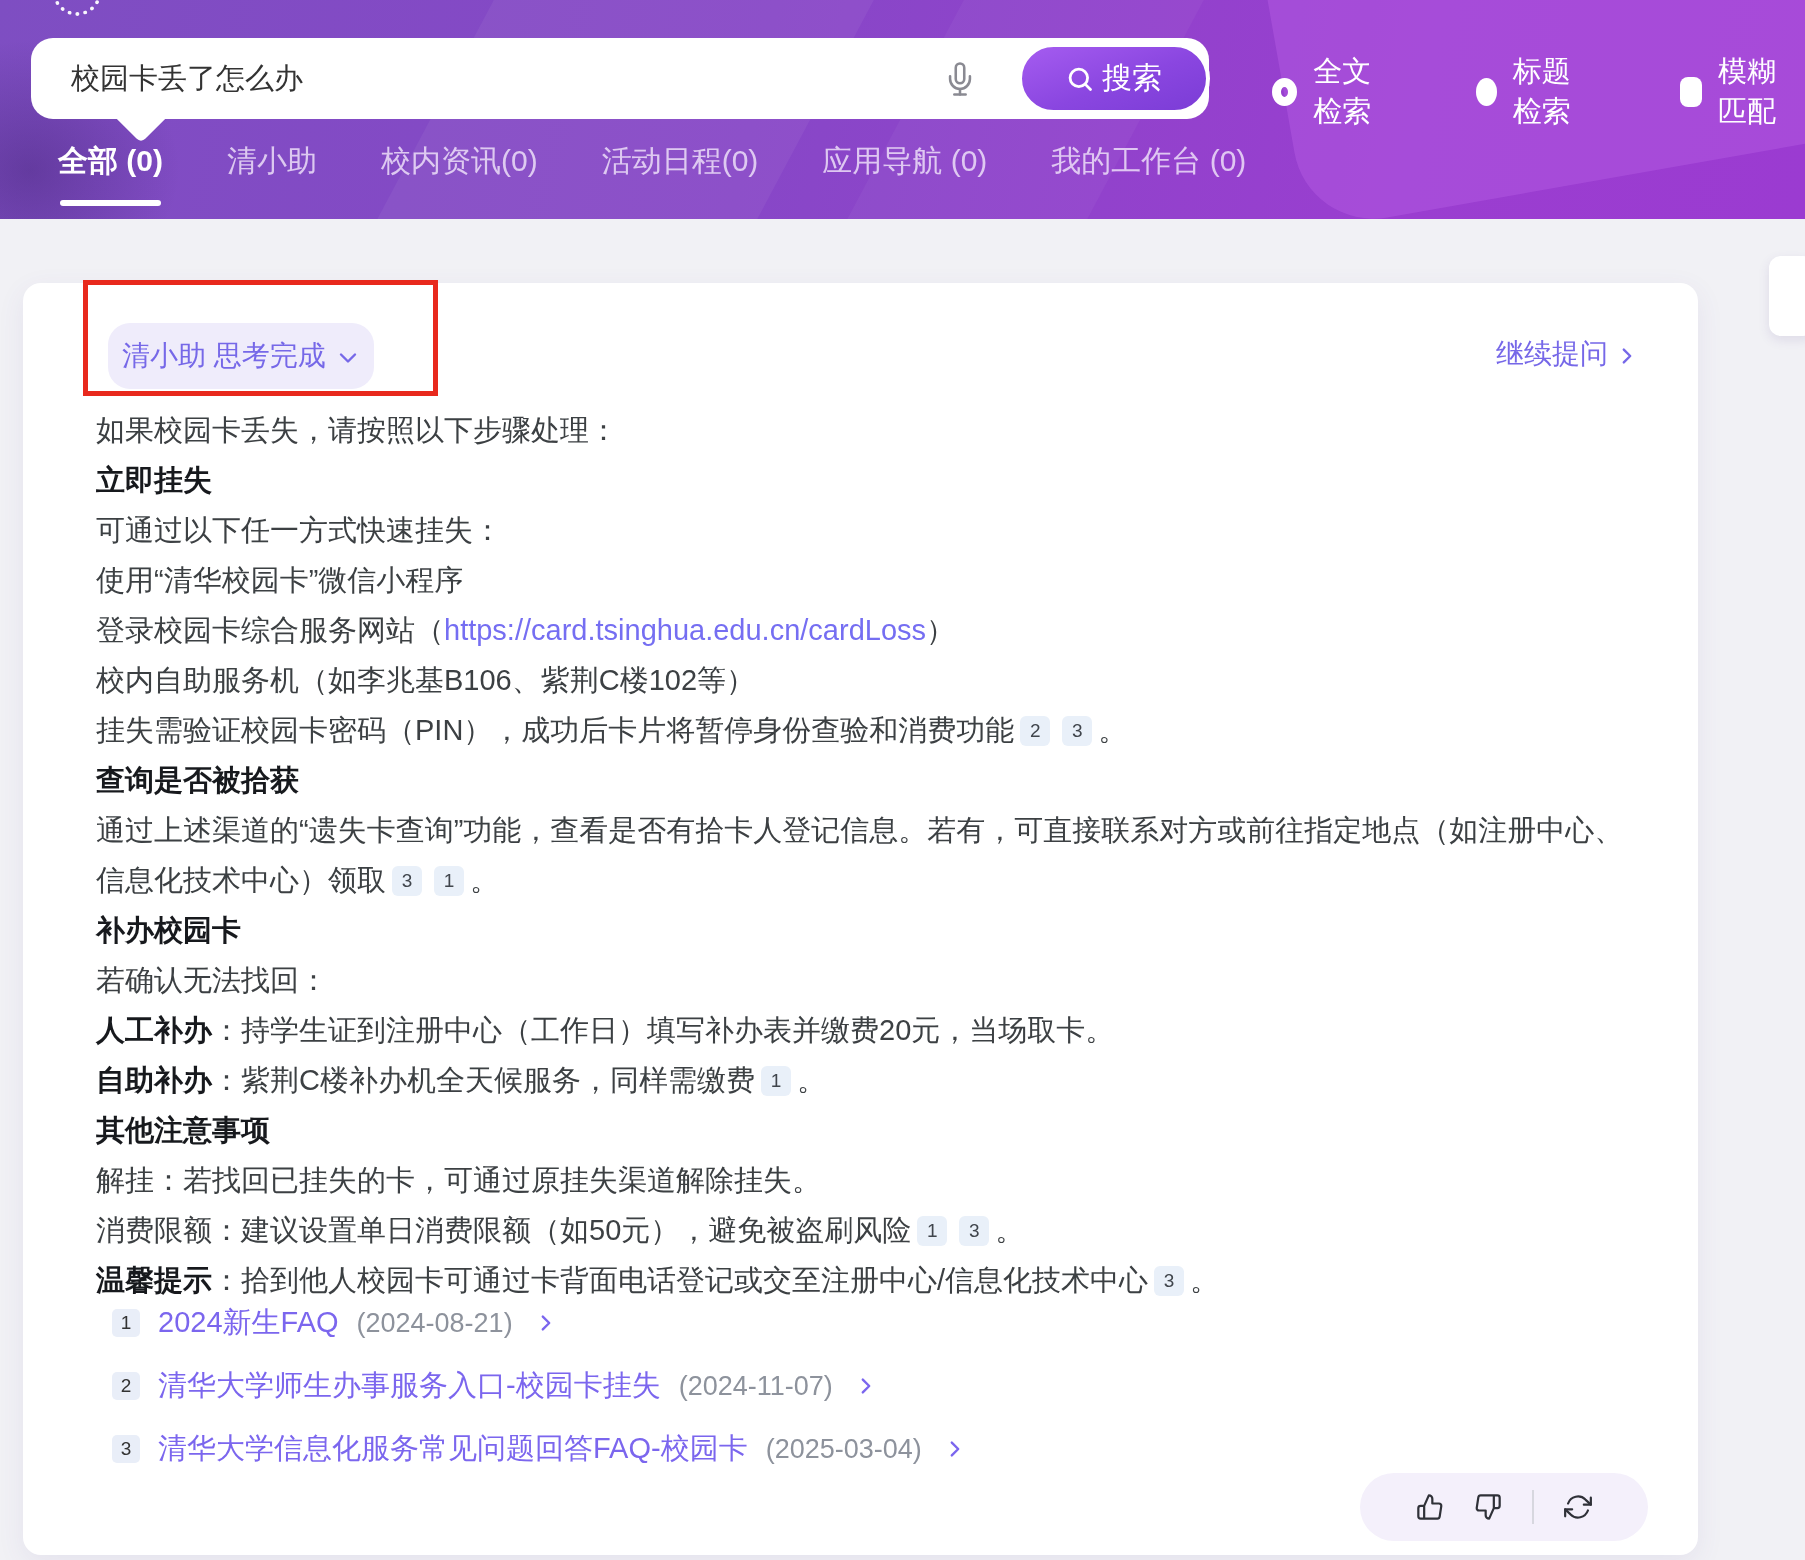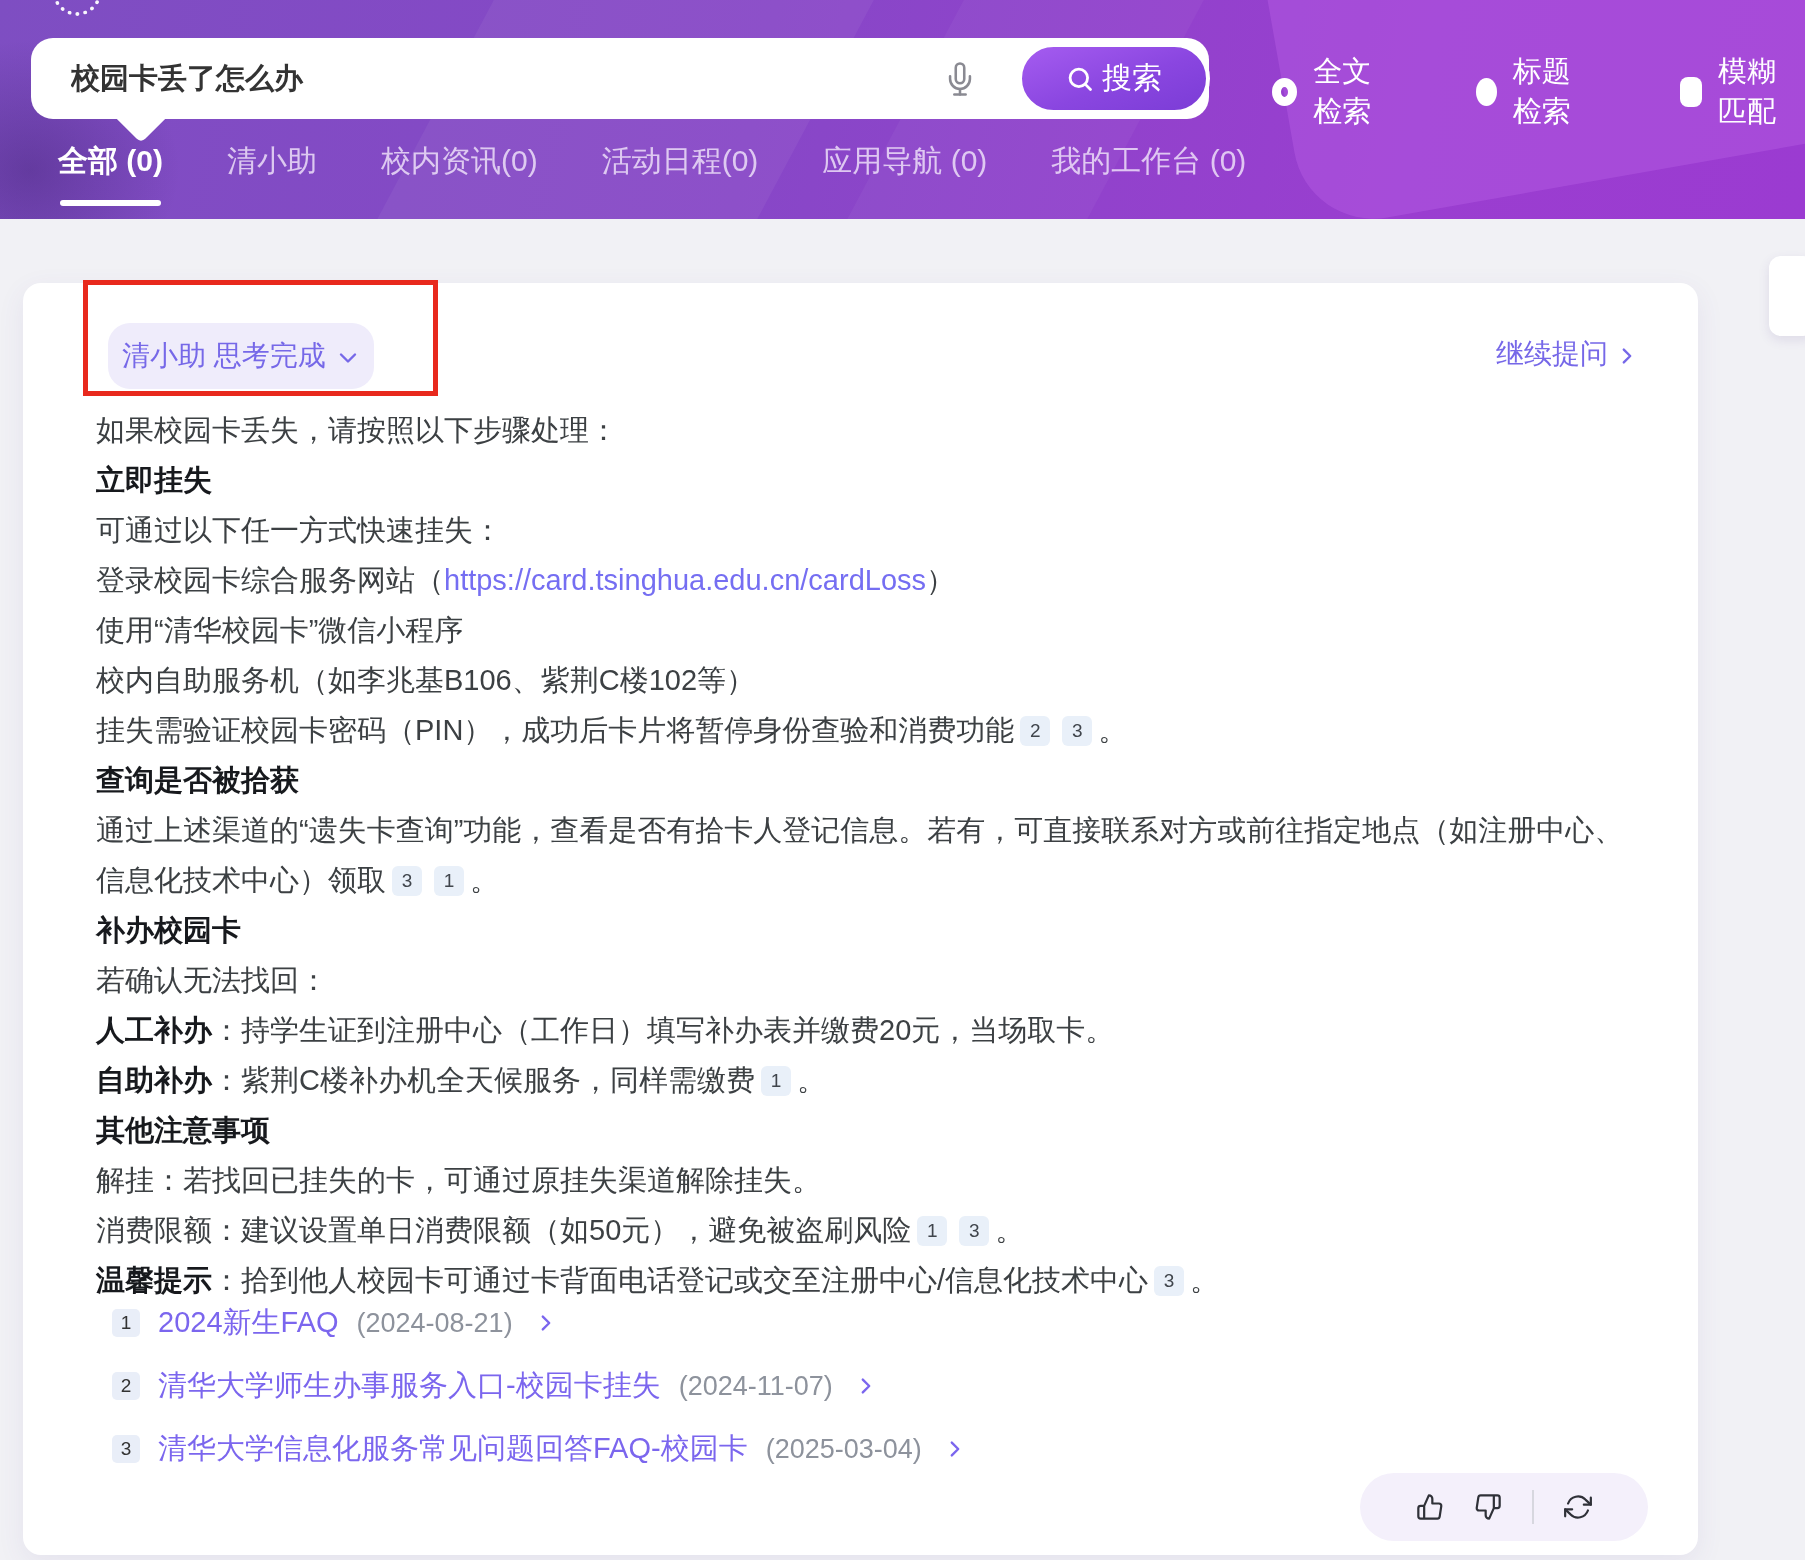--- a/index.html
+++ b/index.html
@@ -21,21 +21,21 @@
   .seal { position:absolute; left:52px; top:-34px; width:50px; height:50px; border-radius:50%;
           border:4px dotted rgba(255,255,255,.95); }
 
   
   .search-bar { position:absolute; left:31px; top:38px; width:1178px; height:81px;
           background:#fff; border-radius:22px; }
   .search-tail { position:absolute; left:88px; top:52px; width:44px; height:44px; background:#fff;
           transform:rotate(45deg); border-radius:6px; z-index:0; }
   .search-input { position:absolute; left:0; top:0; width:940px; height:81px; border:none; outline:none;
           background:transparent; padding:0 0 0 40px; font-size:29px; color:#333;
-          font-family:"Liberation Sans","DejaVu Sans",sans-serif; z-index:2;font-weight:bold; }
+          font-family:"Liberation Sans","DejaVu Sans",sans-serif; z-index:2; }
   .mic { position:absolute; right:232px; top:24px; width:34px; height:34px; color:#8a8a92; cursor:pointer; z-index:2; }
   .search-btn { position:absolute; right:-1px; top:5px; height:71px; padding:0 44px;
           display:flex; align-items:center; gap:8px; border-radius:36px; border:4px solid #fff;
           background:linear-gradient(160deg,#a55cf0 0%,#8a46e0 55%,#7b3cd6 100%);
           color:#fff; font-size:30px; cursor:pointer; z-index:3; }
   .search-btn svg { width:28px; height:28px; }
 
   
   .search-options { position:absolute; left:1272px; top:52px; display:flex; align-items:center; gap:80px; }
   .opt { display:flex; align-items:center; gap:16px; color:#fff; font-size:29px; cursor:pointer; }
@@ -164,22 +164,22 @@
       <span>继续提问</span>
       <svg viewBox="0 0 24 24" fill="none" stroke="#7668e8" stroke-width="2.6" stroke-linecap="round" stroke-linejoin="round">
         <polyline points="8.5 5 15.5 12 8.5 19"></polyline>
       </svg>
     </div>
 
     <div class="answer-body">
         <p class="para"><span>如果校园卡丢失，请按照以下步骤处理：</span></p>
         <p class="para"><strong>立即挂失</strong></p>
         <p class="para"><span>可通过以下任一方式快速挂失：</span></p>
+        <p class="para"><span>使用“清华校园卡”微信小程序</span></p>
         <p class="para"><span>登录校园卡综合服务网站（</span><a class="url">https://card.tsinghua.edu.cn/cardLoss</a><span>）</span></p>
-        <p class="para"><span>使用“清华校园卡”微信小程序</span></p>
         <p class="para"><span>校内自助服务机（如李兆基B106、紫荆C楼102等）</span></p>
         <p class="para"><span>挂失需验证校园卡密码（PIN），成功后卡片将暂停身份查验和消费功能</span><span class="cite">2</span><span class="cite">3</span><span>。</span></p>
         <p class="para"><strong>查询是否被拾获</strong></p>
         <p class="para"><span>通过上述渠道的“遗失卡查询”功能，查看是否有拾卡人登记信息。若有，可直接联系对方或前往指定地点（如注册中心、信息化技术中心）领取</span><span class="cite">3</span><span class="cite">1</span><span>。</span></p>
         <p class="para"><strong>补办校园卡</strong></p>
         <p class="para"><span>若确认无法找回：</span></p>
         <p class="para"><strong>人工补办</strong><span>：持学生证到注册中心（工作日）填写补办表并缴费20元，当场取卡。</span></p>
         <p class="para"><strong>自助补办</strong><span>：紫荆C楼补办机全天候服务，同样需缴费</span><span class="cite">1</span><span>。</span></p>
         <p class="para"><strong>其他注意事项</strong></p>
         <p class="para"><span>解挂：若找回已挂失的卡，可通过原挂失渠道解除挂失。</span></p>

